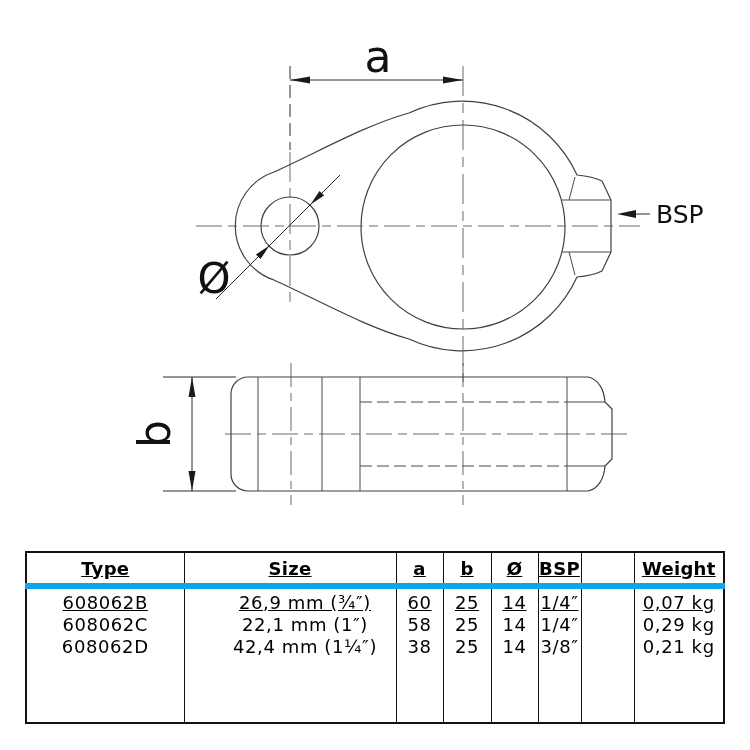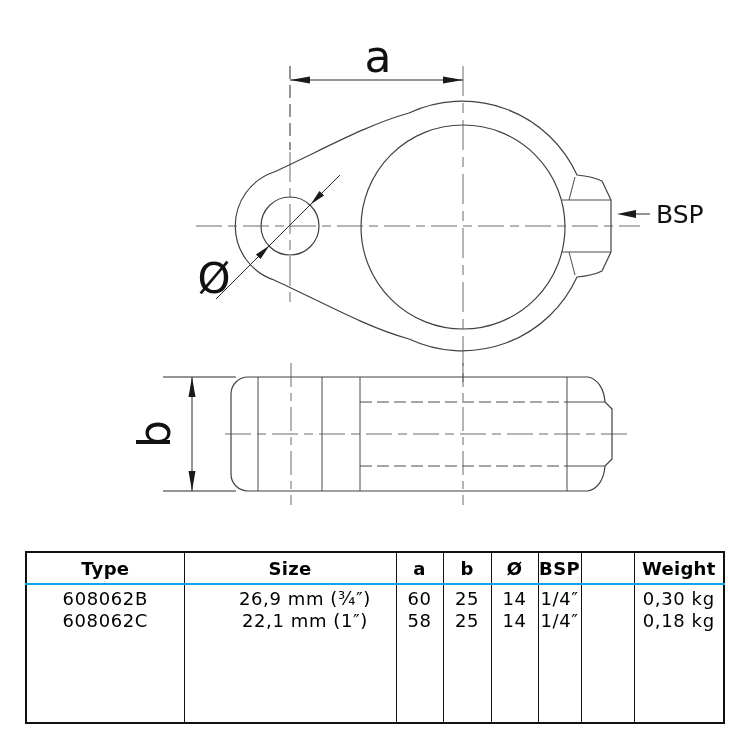--- a/index.html
+++ b/index.html
@@ -17,24 +17,24 @@
   .arrowhead{fill:#1a1a1a;stroke:none;}
   .dimtext{fill:#111;font-family:"DejaVu Sans","Liberation Sans",sans-serif;}
 
   
   table.spec{position:absolute;left:25px;top:551px;width:698px;height:173px;
     border-collapse:collapse;table-layout:fixed;background:#fff;
     border:2px solid #111;color:#000;font-size:18px;}
   table.spec th,table.spec td{border-left:1px solid #111;padding:0;
     text-align:center;white-space:nowrap;}
   table.spec th:first-child,table.spec td:first-child{border-left:none;}
-  table.spec thead th{border-bottom:2px solid #0ea5e9;height:30px;
-    font-weight:bold;letter-spacing:0.3px;}
+  table.spec thead th{border-bottom:6px solid #0ea5e9;height:30px;
+    font-weight:bold;letter-spacing:0.3px;text-decoration:underline;}
   table.spec tbody td{height:22px;line-height:22px;letter-spacing:0.6px;}
-  table.spec tbody tr.first td{padding-top:3px;}
+  table.spec tbody tr.first td{padding-top:3px;text-decoration:underline;}
   table.spec td.size-cell{text-align:center;padding-left:30px;}
   table.spec tr.filler td{height:auto;}
 </style>
 </head>
 <body>
 
 <div class="stage">
 
   <svg class="drawing-svg" width="750" height="550" viewBox="0 0 750 550">
 
@@ -142,31 +142,41 @@
     </thead>
     <tbody>
       <tr class="first">
         <td>608062B</td>
         <td class="size-cell">26,9 mm (¾″)</td>
         <td>60</td>
         <td>25</td>
         <td>14</td>
         <td>1/4″</td>
         <td></td>
-        <td>0,30 kg</td>
+        <td>0,07 kg</td>
       </tr>
       <tr>
         <td>608062C</td>
         <td class="size-cell">22,1 mm (1″)</td>
         <td>58</td>
         <td>25</td>
         <td>14</td>
         <td>1/4″</td>
         <td></td>
-        <td>0,18 kg</td>
+        <td>0,29 kg</td>
+      </tr>
+      <tr>
+        <td>608062D</td>
+        <td class="size-cell">42,4 mm (1¼″)</td>
+        <td>38</td>
+        <td>25</td>
+        <td>14</td>
+        <td>3/8″</td>
+        <td></td>
+        <td>0,21 kg</td>
       </tr>
       <tr class="filler">
         <td></td>
           <td></td>
         <td></td>
           <td></td>
         <td></td>
           <td></td>
         <td></td>
           <td></td>

